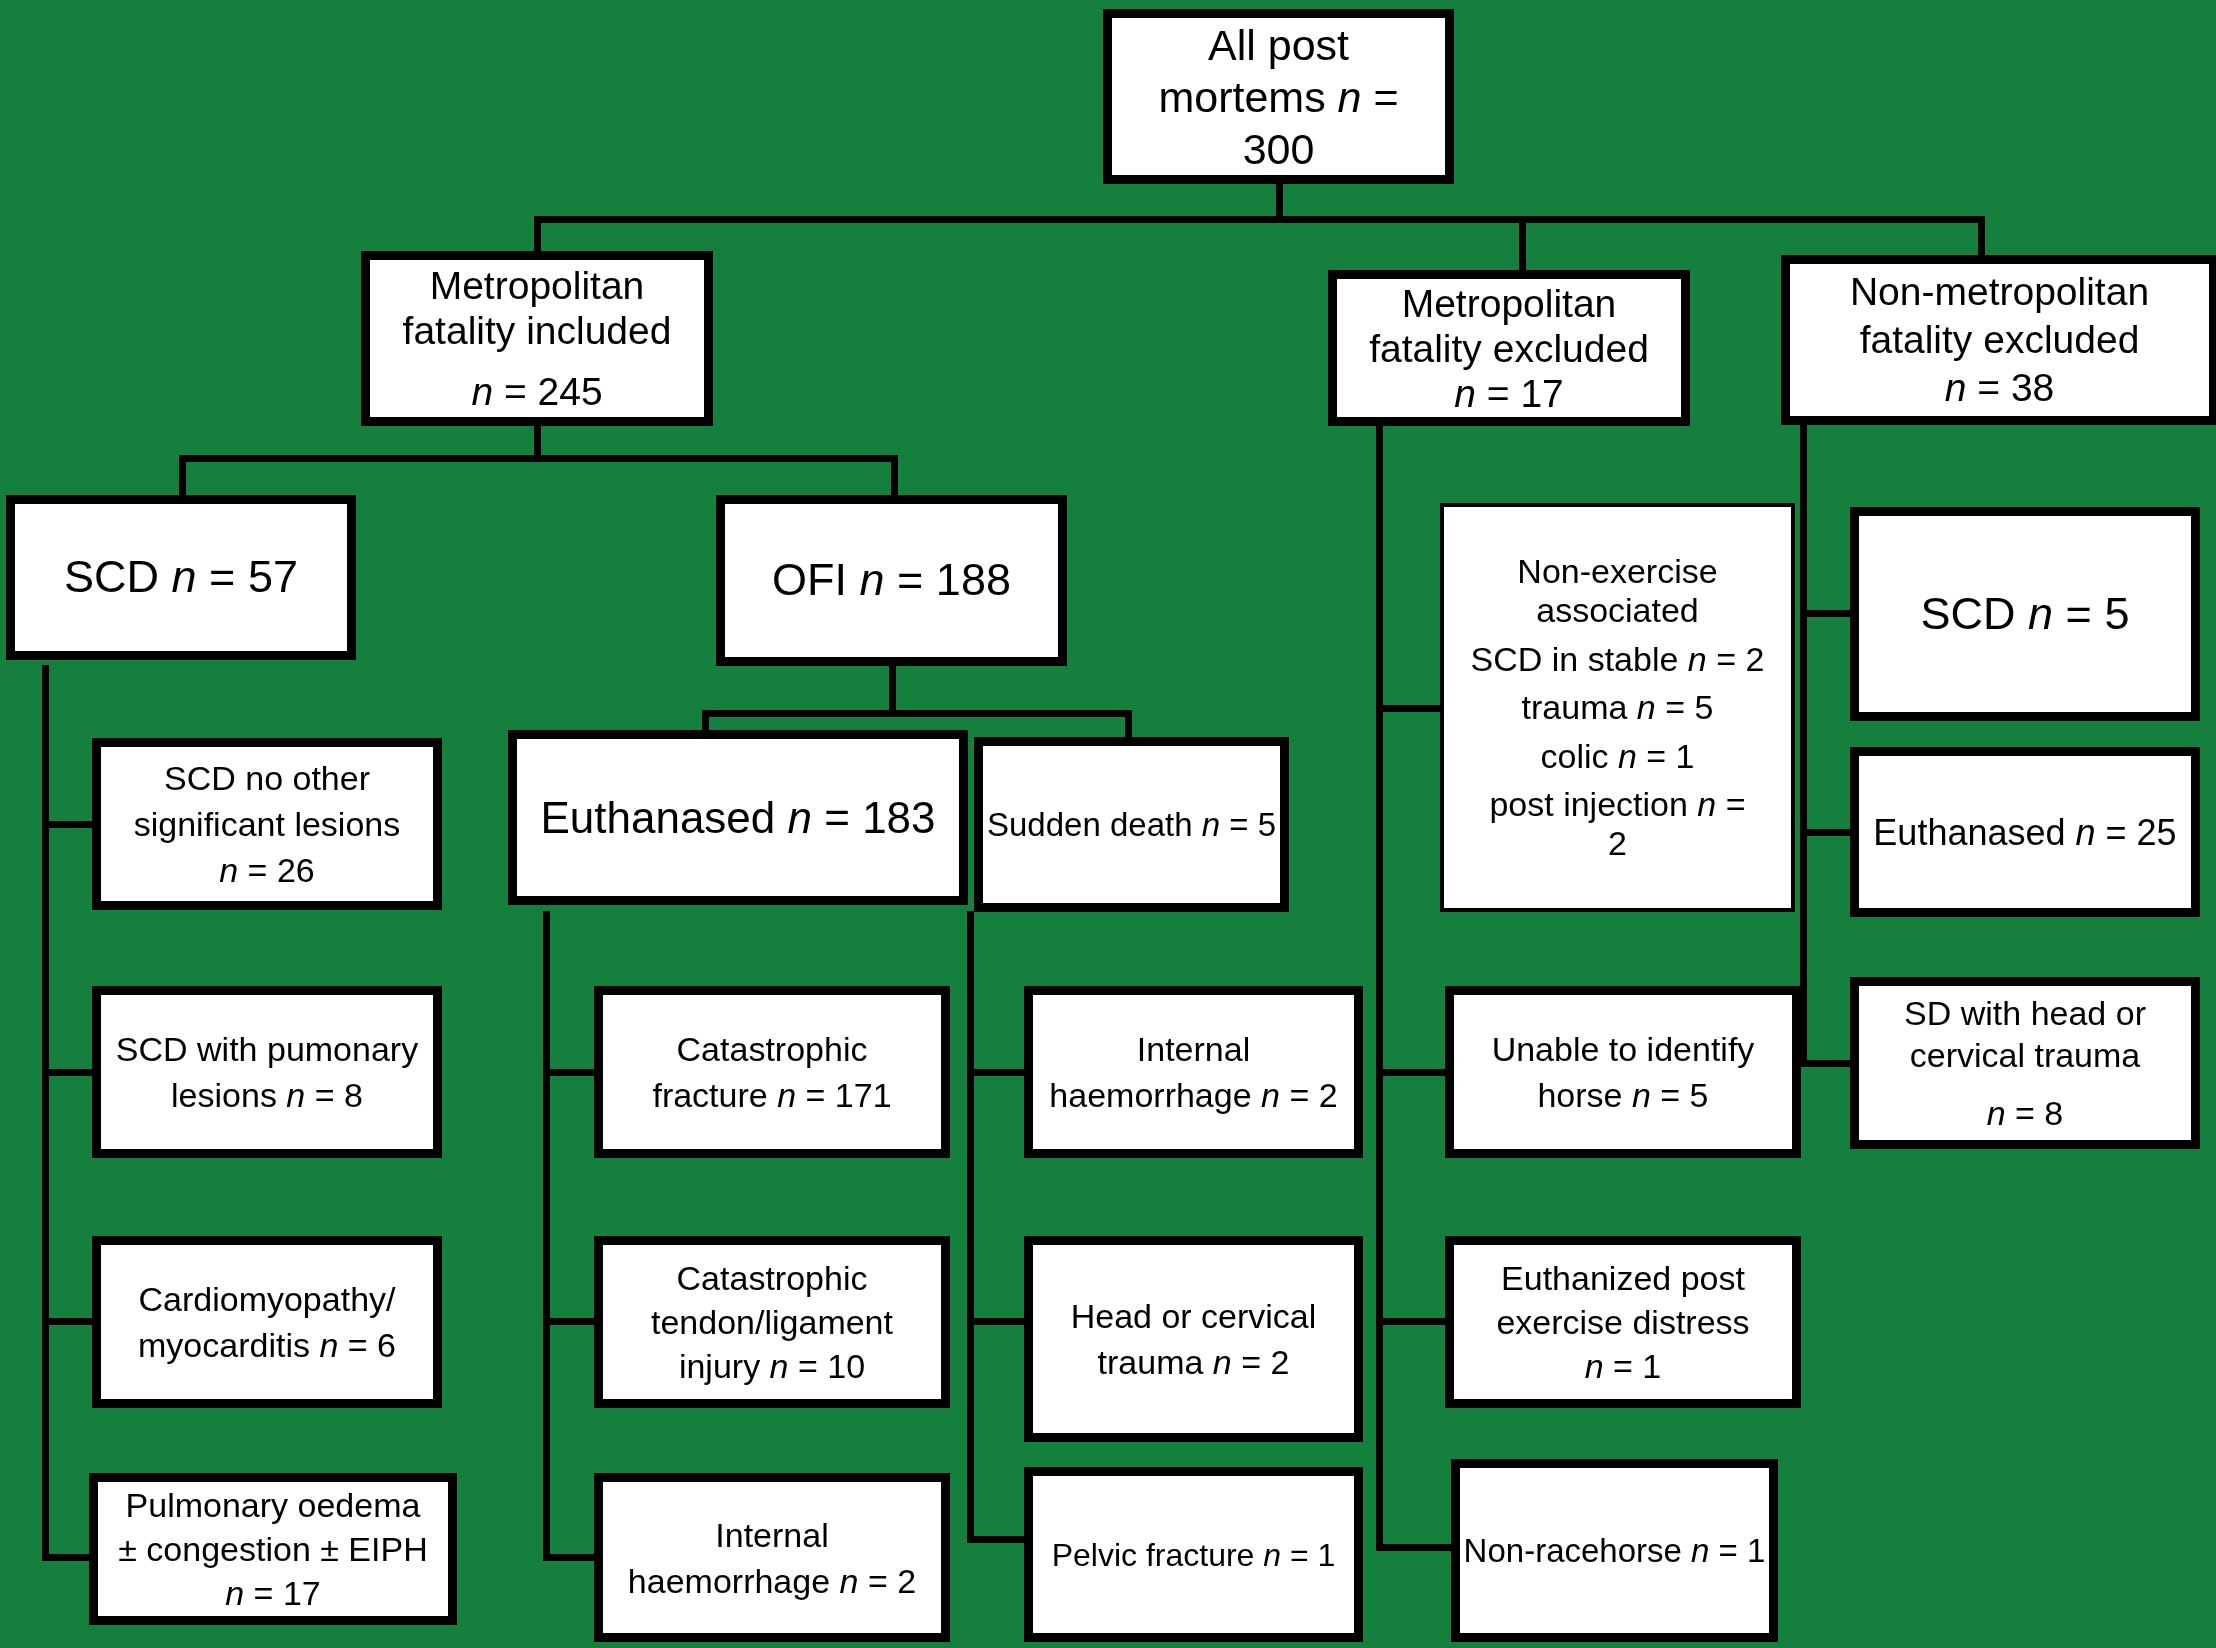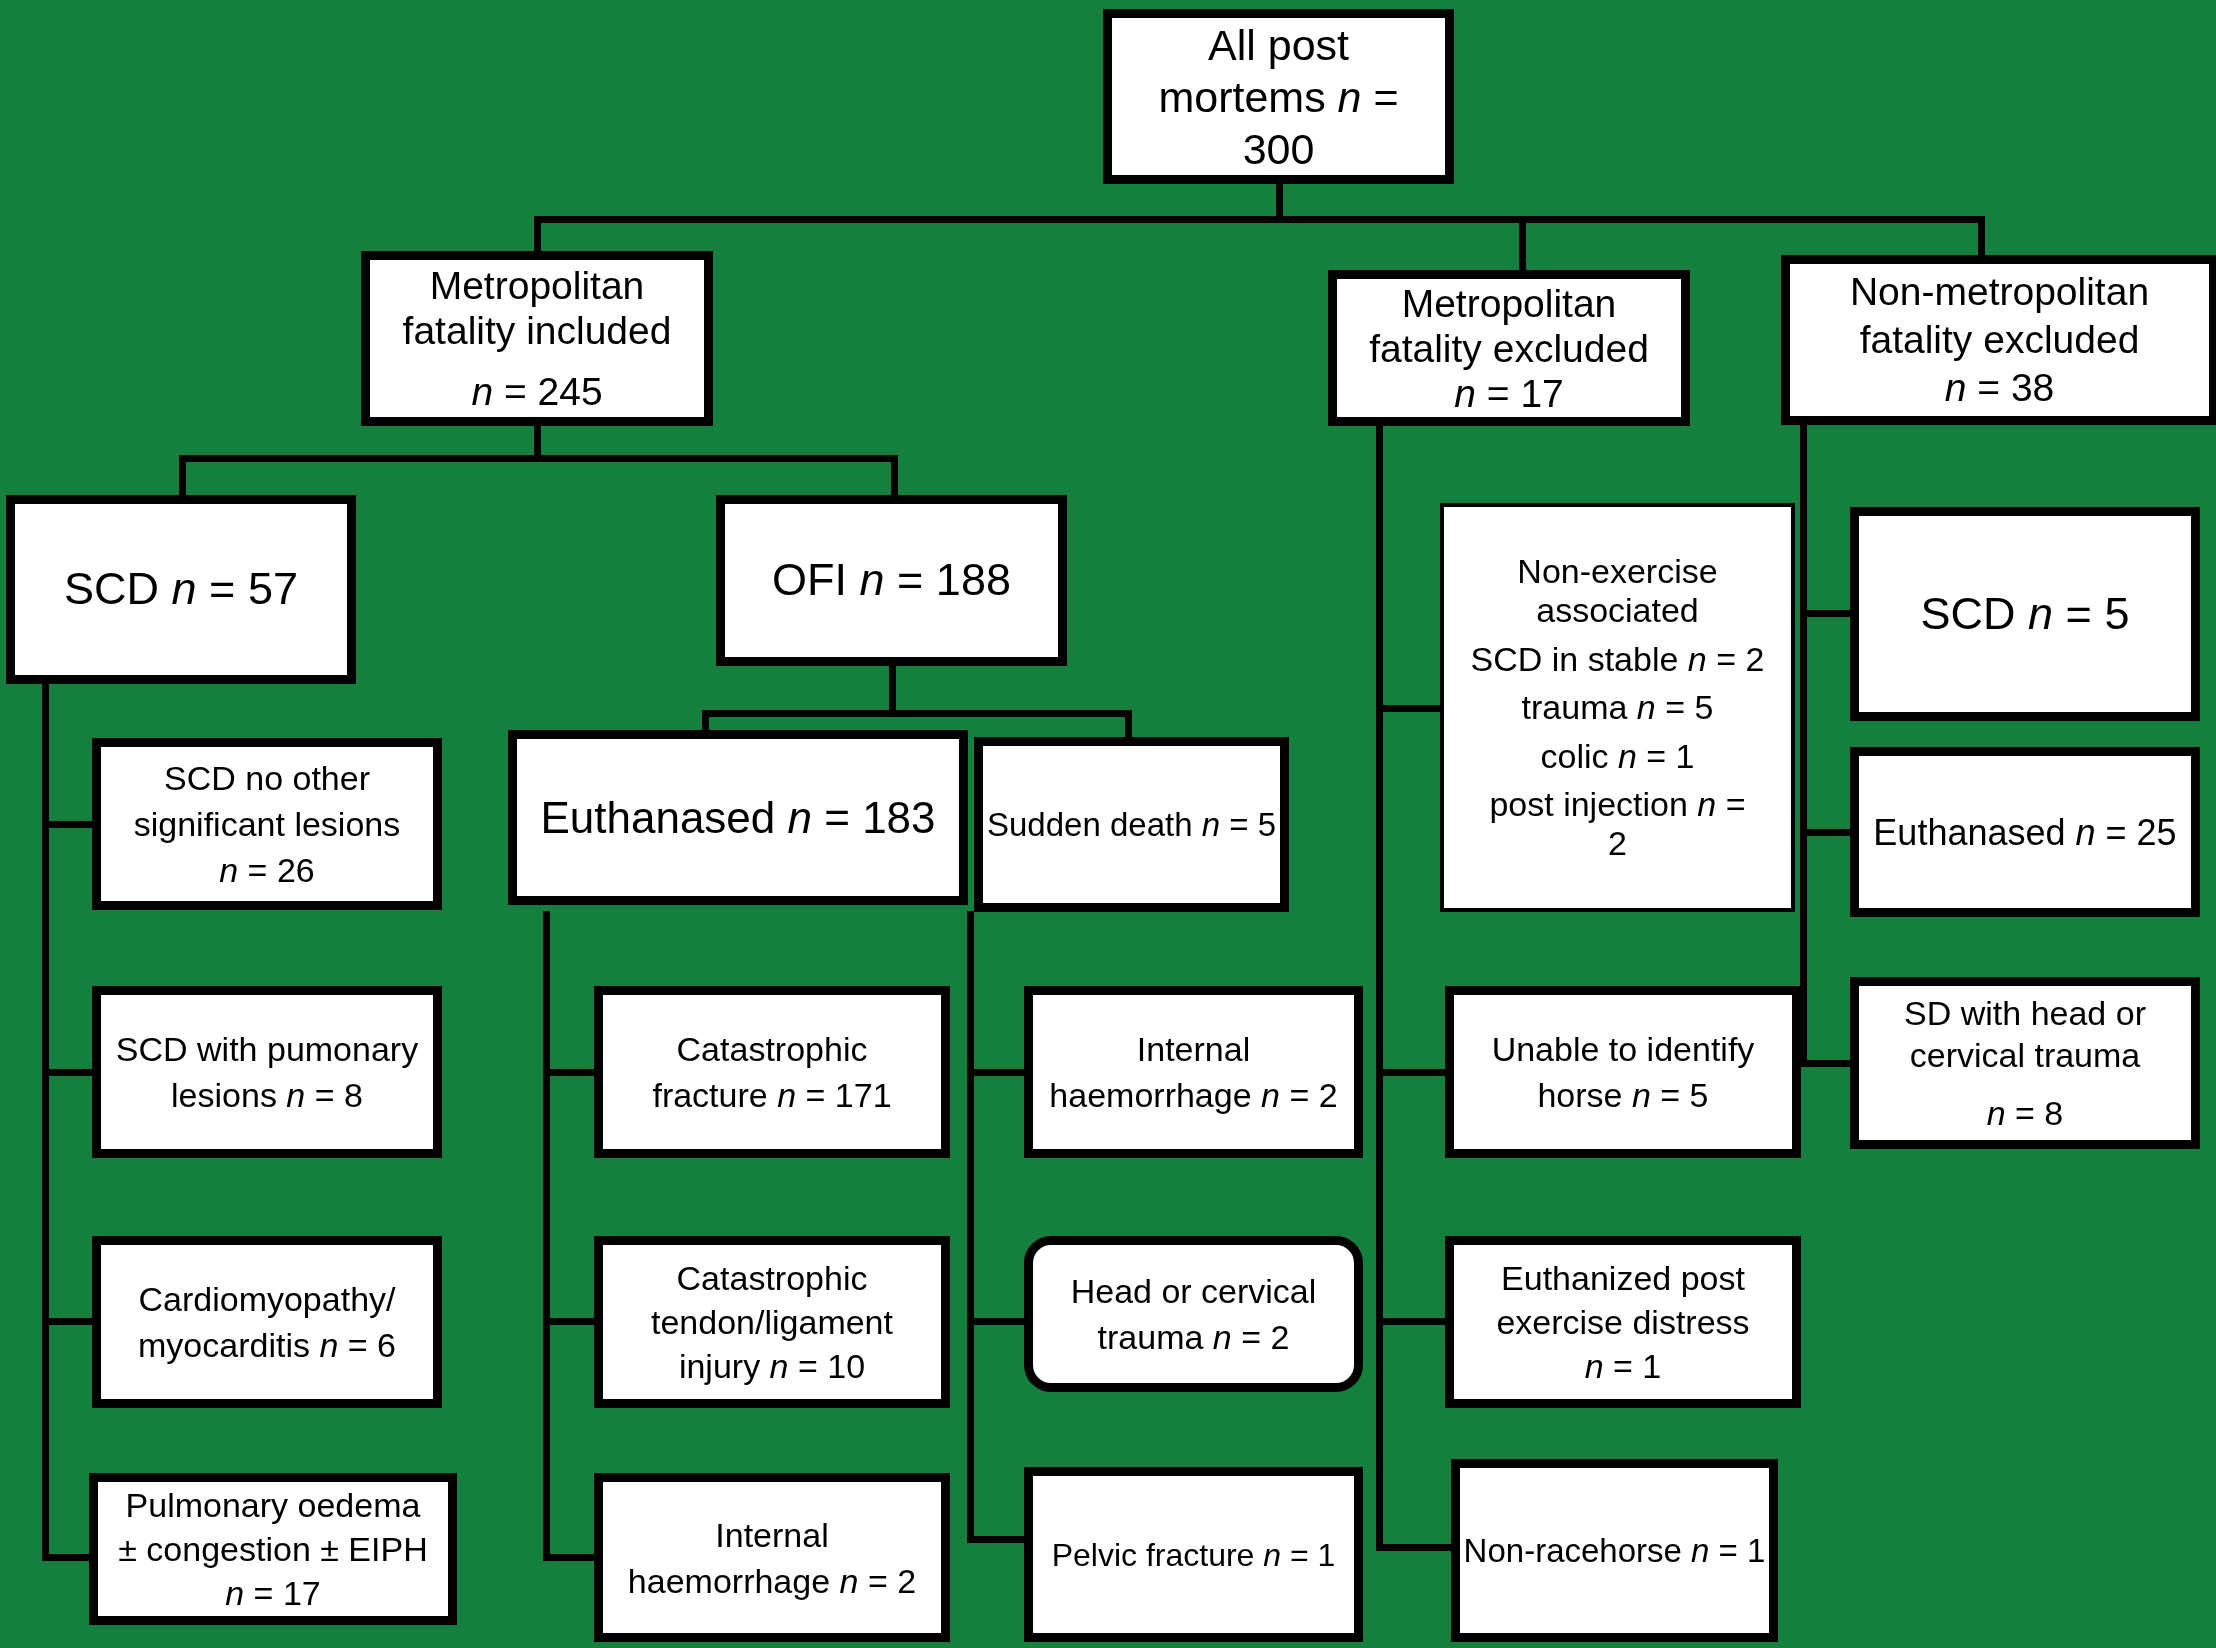--- a/index.html
+++ b/index.html
@@ -90,21 +90,21 @@
   </div>
 
   <div class="node" style="left:1761px;top:255px;width:437px;height:170px;font-size:39px;margin-left:20px;--lh:48px;">
     <div class="node-text">
         <div class="line">Non-metropolitan</div>
         <div class="line">fatality excluded</div>
         <div class="line"><i>n</i> = 38</div>
       </div>
   </div>
 
-  <div class="node" style="left:6px;top:495px;width:350px;height:189px;font-size:45px;">
+  <div class="node" style="left:6px;top:495px;width:350px;height:165px;font-size:45px;">
     <div class="node-text">
         <div class="line">SCD <i>n</i> = 57</div>
       </div>
   </div>
 
   <div class="node" style="left:716px;top:495px;width:351px;height:171px;font-size:45px;">
     <div class="node-text">
         <div class="line">OFI <i>n</i> = 188</div>
       </div>
   </div>
@@ -173,21 +173,21 @@
       </div>
   </div>
 
   <div class="node" style="left:1024px;top:986px;width:339px;height:172px;font-size:34px;--lh:46px;">
     <div class="node-text">
         <div class="line">Internal</div>
         <div class="line">haemorrhage <i>n</i> = 2</div>
       </div>
   </div>
 
-  <div class="node" style="left:1024px;top:1236px;width:339px;height:156px;font-size:34px;border-radius:27px;--lh:46px;">
+  <div class="node" style="left:1024px;top:1236px;width:339px;height:206px;font-size:34px;--lh:46px;">
     <div class="node-text">
         <div class="line">Head or cervical</div>
         <div class="line">trauma <i>n</i> = 2</div>
       </div>
   </div>
 
   <div class="node" style="left:1024px;top:1467px;width:339px;height:175px;font-size:32px;">
     <div class="node-text">
         <div class="line">Pelvic fracture <i>n</i> = 1</div>
       </div>

